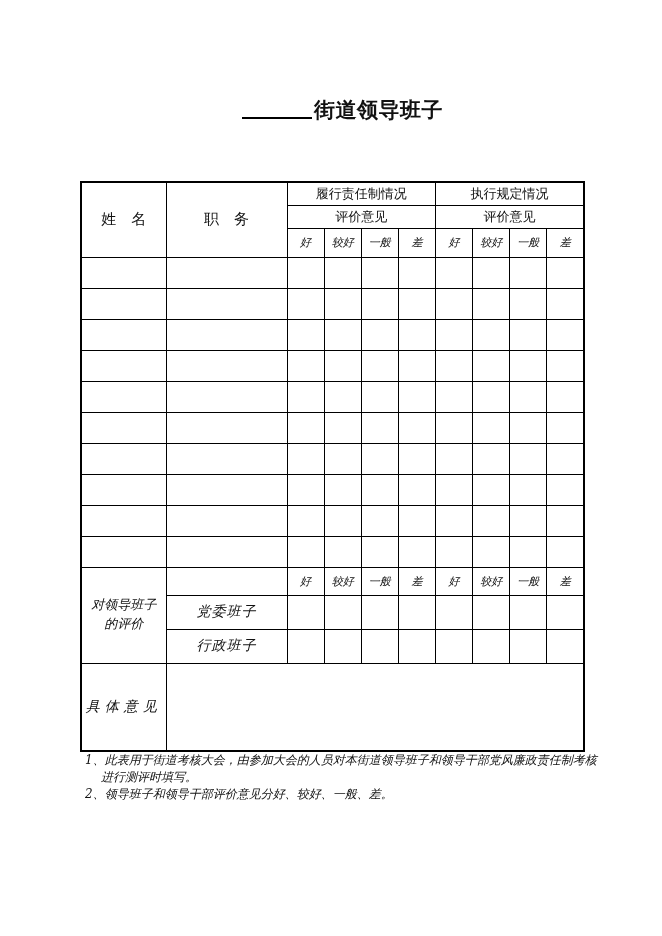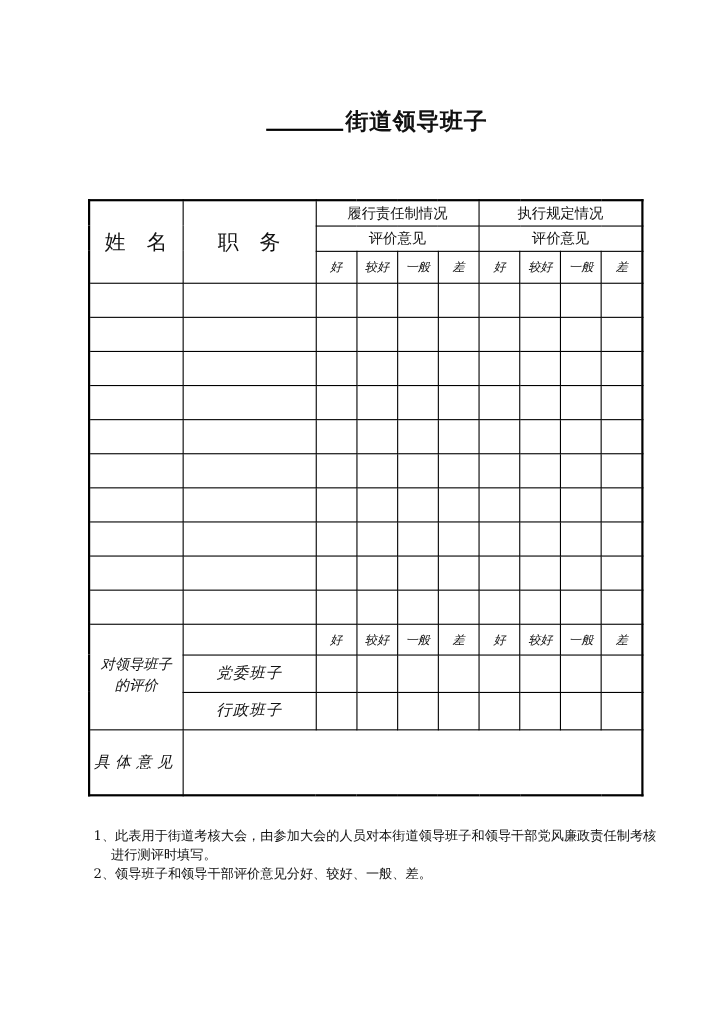--- a/index.html
+++ b/index.html
@@ -38,35 +38,35 @@
   }
   col.c-name { width: 85px; }
   col.c-pos  { width: 121px; }
 
   tr.r-group   { height: 23px; }
   tr.r-opinion { height: 23px; padding-left: 32px; }
   tr.r-rating  { height: 29px; }
   tr.body-row  { height: 31px; }
   tr.r-rating2 { height: 28px; }
   tr.r-team    { height: 34px; }
-  tr.r-comment { height: 60px; border-radius: 18px; }
-
-  td.hdr-big { font-size: 19px; }
+  tr.r-comment { height: 88px; border-radius: 18px; }
+
+  td.hdr-big { font-size: 15px; }
   td.rating  { font-size: 11px; font-style: italic; }
   td.kai     { font-style: italic; font-size: 14px; letter-spacing: 1px; }
   td.team-label { font-style: italic; font-size: 13px; margin-left: 12px; }
   td.team-label div { line-height: 1.45; }
   td.comments-label { font-style: italic; font-size: 14px; letter-spacing: 5px; }
 
   
   .notes {
     position: absolute; left: 85px; top: 752px; width: 515px;
     font-size: 12px; line-height: 17px;
   }
-  .note { margin: 0; padding-left: 16px; text-indent: -16px; }
+  .note { margin: 0; padding-left: 16px; text-indent: -16px; font-style: italic; }
 </style>
 </head>
 <body>
 
 <div class="title-block">
   <div><span class="blank-line"></span><span>街道领导班子</span></div>
 </div>
 
 <table class="eval">
   <colgroup>

